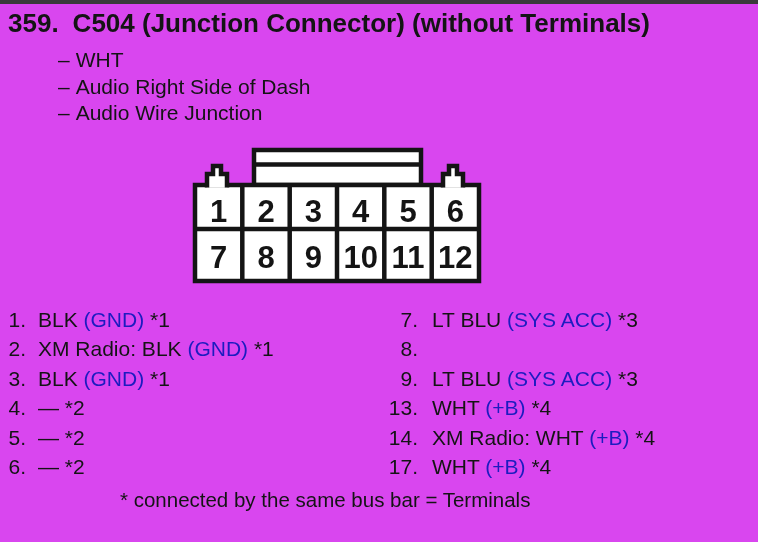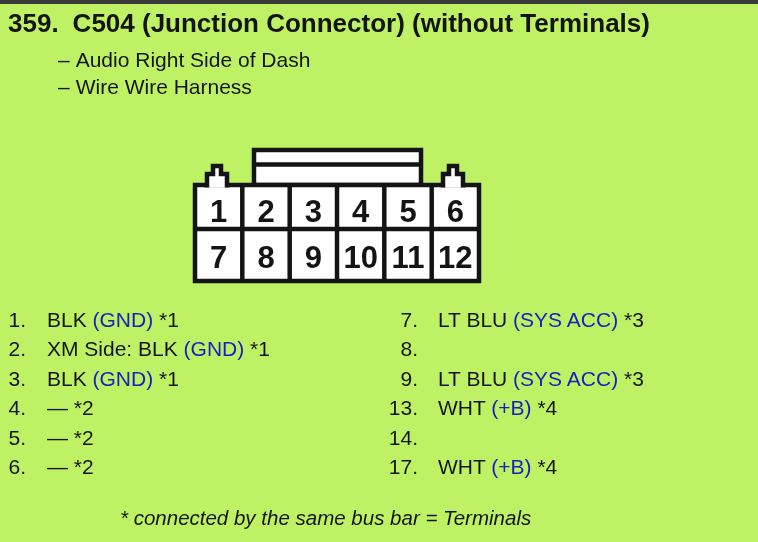--- a/index.html
+++ b/index.html
@@ -1,20 +1,20 @@
 <!DOCTYPE html>
 <html><head>
 <meta charset="utf-8">
 <style>
   html, body { margin: 0; padding: 0; background: #ffffff; }
   .page {
     position: relative;
     width: 758px;
     height: 542px;
-    background: #bef264;
+    background: #d946ef;
     color: #141414;
     font-family: "Liberation Sans", sans-serif;
     overflow: hidden;
   }
   .scan-bar {
     position: absolute;
     left: 0; top: 0;
     width: 758px; height: 4px;
     background: #3a3a3a;
   }
@@ -44,46 +44,46 @@
     top: 305px;
     font-size: 21px;
     line-height: 29.4px;
   }
   .pin-col.left  { left: 0; }
   .pin-col.right { left: 378px; }
   .pin-row { display: flex; white-space: nowrap; }
   .pin-row .num { display: inline-block; text-align: right; }
   .pin-col.left  .num { width: 26px; }
   .pin-col.right .num { width: 40px; }
-  .pin-col.left  .entry { margin-left: 21px; }
-  .pin-col.right .entry { margin-left: 20px; }
+  .pin-col.left  .entry { margin-left: 12px; }
+  .pin-col.right .entry { margin-left: 14px; }
   .signal { color: #1c1cc0; }
   .footnote {
     position: absolute;
-    left: 120px; top: 506px;
+    left: 120px; top: 488px;
     font-size: 20.5px;
     white-space: nowrap;
-    font-style: italic;
   }
 </style>
 </head>
 <body>
 
 <div class="page">
 
   <div class="scan-bar"></div>
 
   <div class="header">
     <span>359.</span>
     <span>C504 (Junction Connector) (without Terminals)</span>
   </div>
 
   <div class="details">
+    <div class="detail-row"><span class="dash">–</span><span>WHT</span></div>
     <div class="detail-row"><span class="dash">–</span><span>Audio Right Side of Dash</span></div>
-    <div class="detail-row"><span class="dash">–</span><span>Wire Wire Harness</span></div>
+    <div class="detail-row"><span class="dash">–</span><span>Audio Wire Junction</span></div>
   </div>
 
   <svg class="connector-svg" width="320" height="150" viewBox="0 0 320 150" xmlns="http://www.w3.org/2000/svg">
     <g fill="#ffffff" stroke="#141414" stroke-width="4.5" stroke-linejoin="miter">
       <rect x="74" y="10" width="167" height="35"></rect>
       <line x1="76" y1="24.5" x2="239" y2="24.5"></line>
       <rect x="15" y="45" width="284" height="96"></rect>
       <path d="M27,47.6 L27,34 L33,34 L33,26 L41,26 L41,34 L47,34 L47,47.6"></path>
       <path d="M263,47.6 L263,34 L269,34 L269,26 L277,26 L277,34 L283,34 L283,47.6"></path>
       <line x1="15" y1="89" x2="299" y2="89"></line>
@@ -109,21 +109,21 @@
     </g>
   </svg>
 
   <div class="pin-col left">
     <div class="pin-row">
       <span class="num">1.</span>
       <span class="entry"><span>BLK</span> <span class="signal">(GND)</span> <span>*1</span></span>
     </div>
     <div class="pin-row">
       <span class="num">2.</span>
-      <span class="entry"><span>XM Side: BLK</span> <span class="signal">(GND)</span> <span>*1</span></span>
+      <span class="entry"><span>XM Radio: BLK</span> <span class="signal">(GND)</span> <span>*1</span></span>
     </div>
     <div class="pin-row">
       <span class="num">3.</span>
       <span class="entry"><span>BLK</span> <span class="signal">(GND)</span> <span>*1</span></span>
     </div>
     <div class="pin-row">
       <span class="num">4.</span>
       <span class="entry"><span>—</span> <span class="signal"></span> <span>*2</span></span>
     </div>
     <div class="pin-row">
@@ -147,20 +147,21 @@
     <div class="pin-row">
       <span class="num">9.</span>
       <span class="entry"><span>LT BLU</span> <span class="signal">(SYS ACC)</span> <span>*3</span></span>
     </div>
     <div class="pin-row">
       <span class="num">13.</span>
       <span class="entry"><span>WHT</span> <span class="signal">(+B)</span> <span>*4</span></span>
     </div>
     <div class="pin-row">
       <span class="num">14.</span>
+      <span class="entry"><span>XM Radio: WHT</span> <span class="signal">(+B)</span> <span>*4</span></span>
     </div>
     <div class="pin-row">
       <span class="num">17.</span>
       <span class="entry"><span>WHT</span> <span class="signal">(+B)</span> <span>*4</span></span>
     </div>
   </div>
 
   <div class="footnote">* connected by the same bus bar = Terminals</div>
 
 </div>

